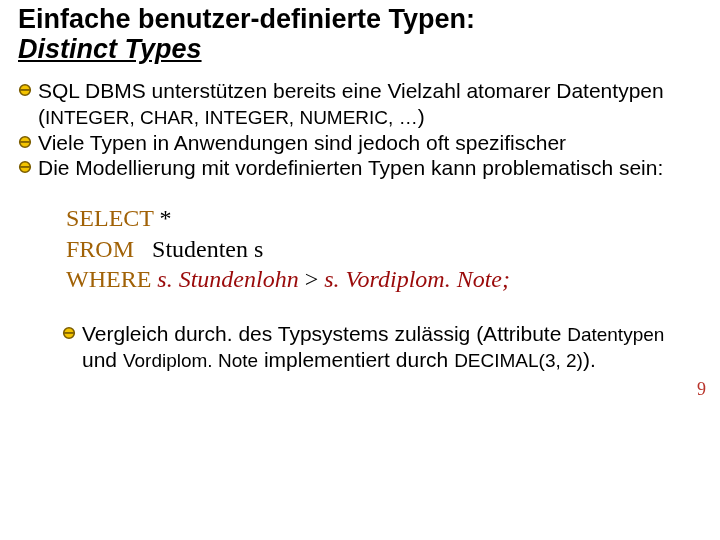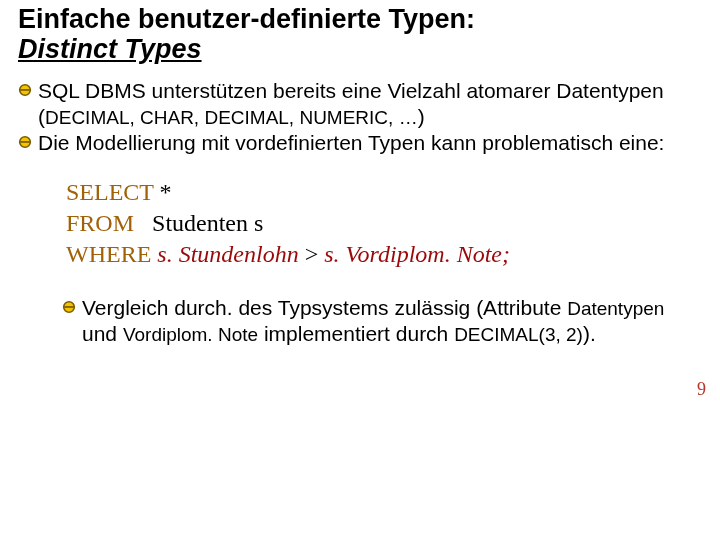--- a/index.html
+++ b/index.html
@@ -104,33 +104,42 @@
   <div class="bullets-outer">
 
     <div class="bullet-row">
       <span class="bullet-icon">
         <svg width="14" height="14" viewBox="0 0 14 14">
           <circle cx="7" cy="7" r="5.3" fill="#f4c400" stroke="#7a5c00" stroke-width="1.6"></circle>
           <rect x="2.2" y="6.1" width="9.6" height="1.7" fill="#7a5c00"></rect>
         </svg>
       </span>
       <span class="bullet-text">
-        <span>SQL DBMS unterstützen bereits eine Vielzahl atomarer Datentypen (</span><span class="mono-in-text">DECIMAL, CHAR, DECIMAL, NUMERIC, …</span><span>)</span>
+        <span>SQL DBMS unterstützen bereits eine Vielzahl atomarer Datentypen (</span><span class="mono-in-text">INTEGER, CHAR, INTEGER, NUMERIC, …</span><span>)</span>
       </span>
     </div>
-
 
     <div class="bullet-row">
       <span class="bullet-icon">
         <svg width="14" height="14" viewBox="0 0 14 14">
           <circle cx="7" cy="7" r="5.3" fill="#f4c400" stroke="#7a5c00" stroke-width="1.6"></circle>
           <rect x="2.2" y="6.1" width="9.6" height="1.7" fill="#7a5c00"></rect>
         </svg>
       </span>
-      <span class="bullet-text">Die Modellierung mit vordefinierten Typen kann problematisch eine:</span>
+      <span class="bullet-text">Viele Typen in Anwendungen sind jedoch oft spezifischer</span>
+    </div>
+
+    <div class="bullet-row">
+      <span class="bullet-icon">
+        <svg width="14" height="14" viewBox="0 0 14 14">
+          <circle cx="7" cy="7" r="5.3" fill="#f4c400" stroke="#7a5c00" stroke-width="1.6"></circle>
+          <rect x="2.2" y="6.1" width="9.6" height="1.7" fill="#7a5c00"></rect>
+        </svg>
+      </span>
+      <span class="bullet-text">Die Modellierung mit vordefinierten Typen kann problematisch sein:</span>
     </div>
 
   </div>
 
   <div class="sql-block">
     <div>
       <span class="kw">SELECT</span><span> *</span>
     </div>
     <div>
       <span class="kw">FROM</span><span style="white-space: pre; text-align: center;">   Studenten s</span>

